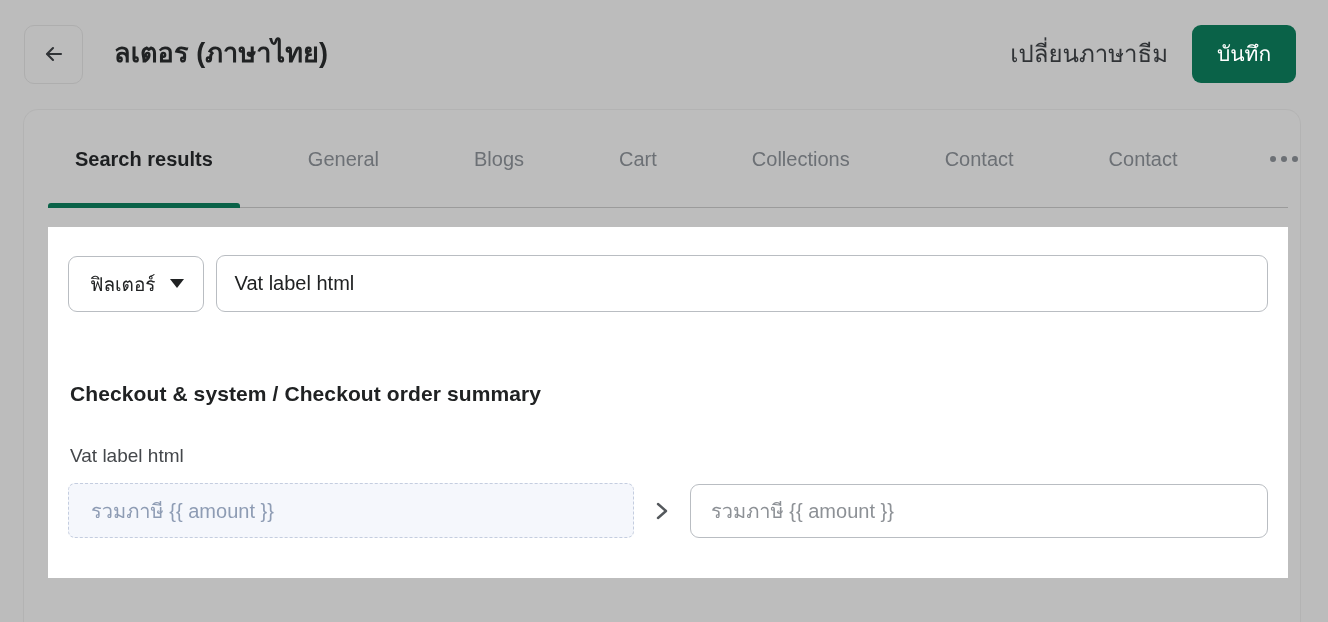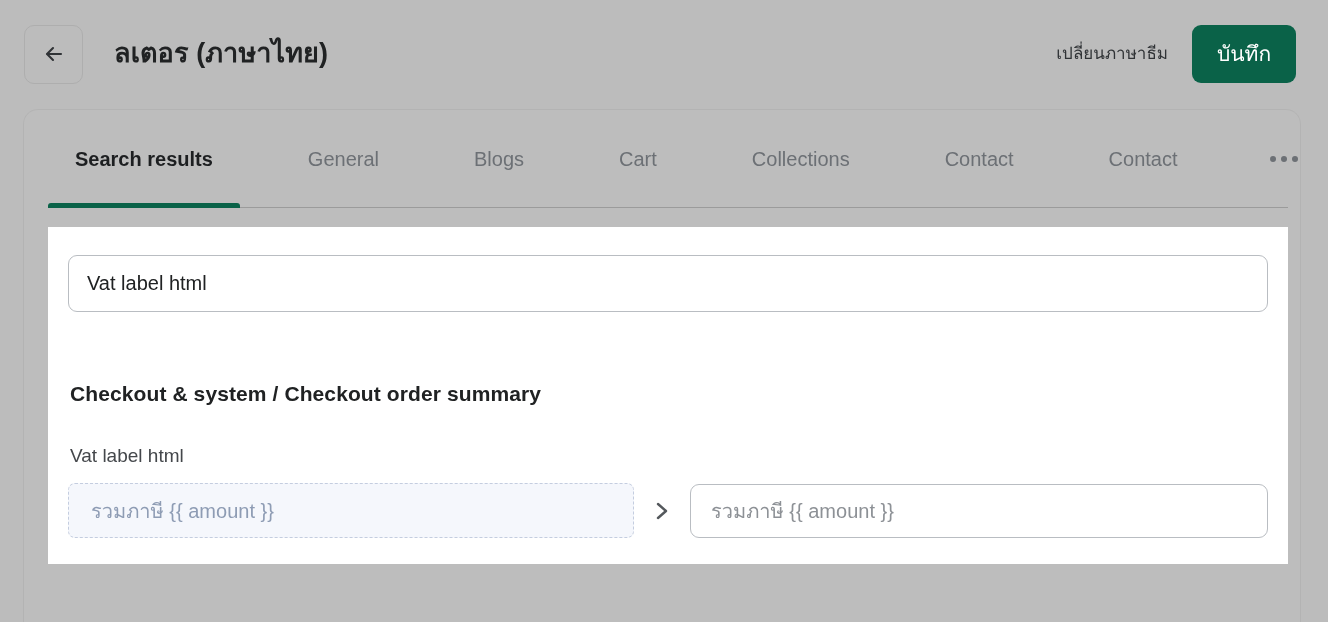--- a/index.html
+++ b/index.html
@@ -44,21 +44,21 @@
     font-size: 27px;
     font-weight: bold;
     color: #202223;
     margin-left: 31px;
     letter-spacing: .1px;
     white-space: nowrap;
     line-height: 1.25;
   }
   .topbar-spacer { flex: 1 1 auto; }
   .change-lang {
-    font-size: 17px;
+    font-size: 24px;
     color: #303336;
     white-space: nowrap;
     cursor: pointer;
     margin-right: 24px;
     line-height: 1.3;
   }
   .save-btn {
     height: 58px;
     min-width: 104px;
     padding: 0 20px;
@@ -214,21 +214,21 @@
   }
   .field-label {
     font-size: 19px;
     color: #44474b;
     margin: 39px 0 0 2px;
   }
   .pair-row {
     display: flex;
     align-items: center;
     margin-top: 16px;
-    padding-bottom: 26px;
+    padding-bottom: 40px;
   }
   .src-box {
     width: 566px;
     height: 55px;
     border: 1px dashed #c4cddf;
     border-radius: 7px;
     background: #f5f7fc;
     display: flex;
     align-items: center;
     padding: 0 22px;
@@ -305,20 +305,24 @@
           <i></i>
           <i></i>
           <i></i>
         </span>
     </div>
   </div>
 
   <div class="card">
 
     <div class="filter-row">
+      <button class="filter-btn">
+        <span>ฟิลเตอร์</span>
+        <span class="caret"></span>
+      </button>
       <div class="search-field" title="Vat label html">Vat label html</div>
     </div>
 
     <div class="group-heading">Checkout &amp; system / Checkout order summary</div>
 
     <div class="field-label">Vat label html</div>
 
     <div class="pair-row">
       <div class="src-box">รวมภาษี {{ amount }}</div>
       <div class="arrow-sep">

